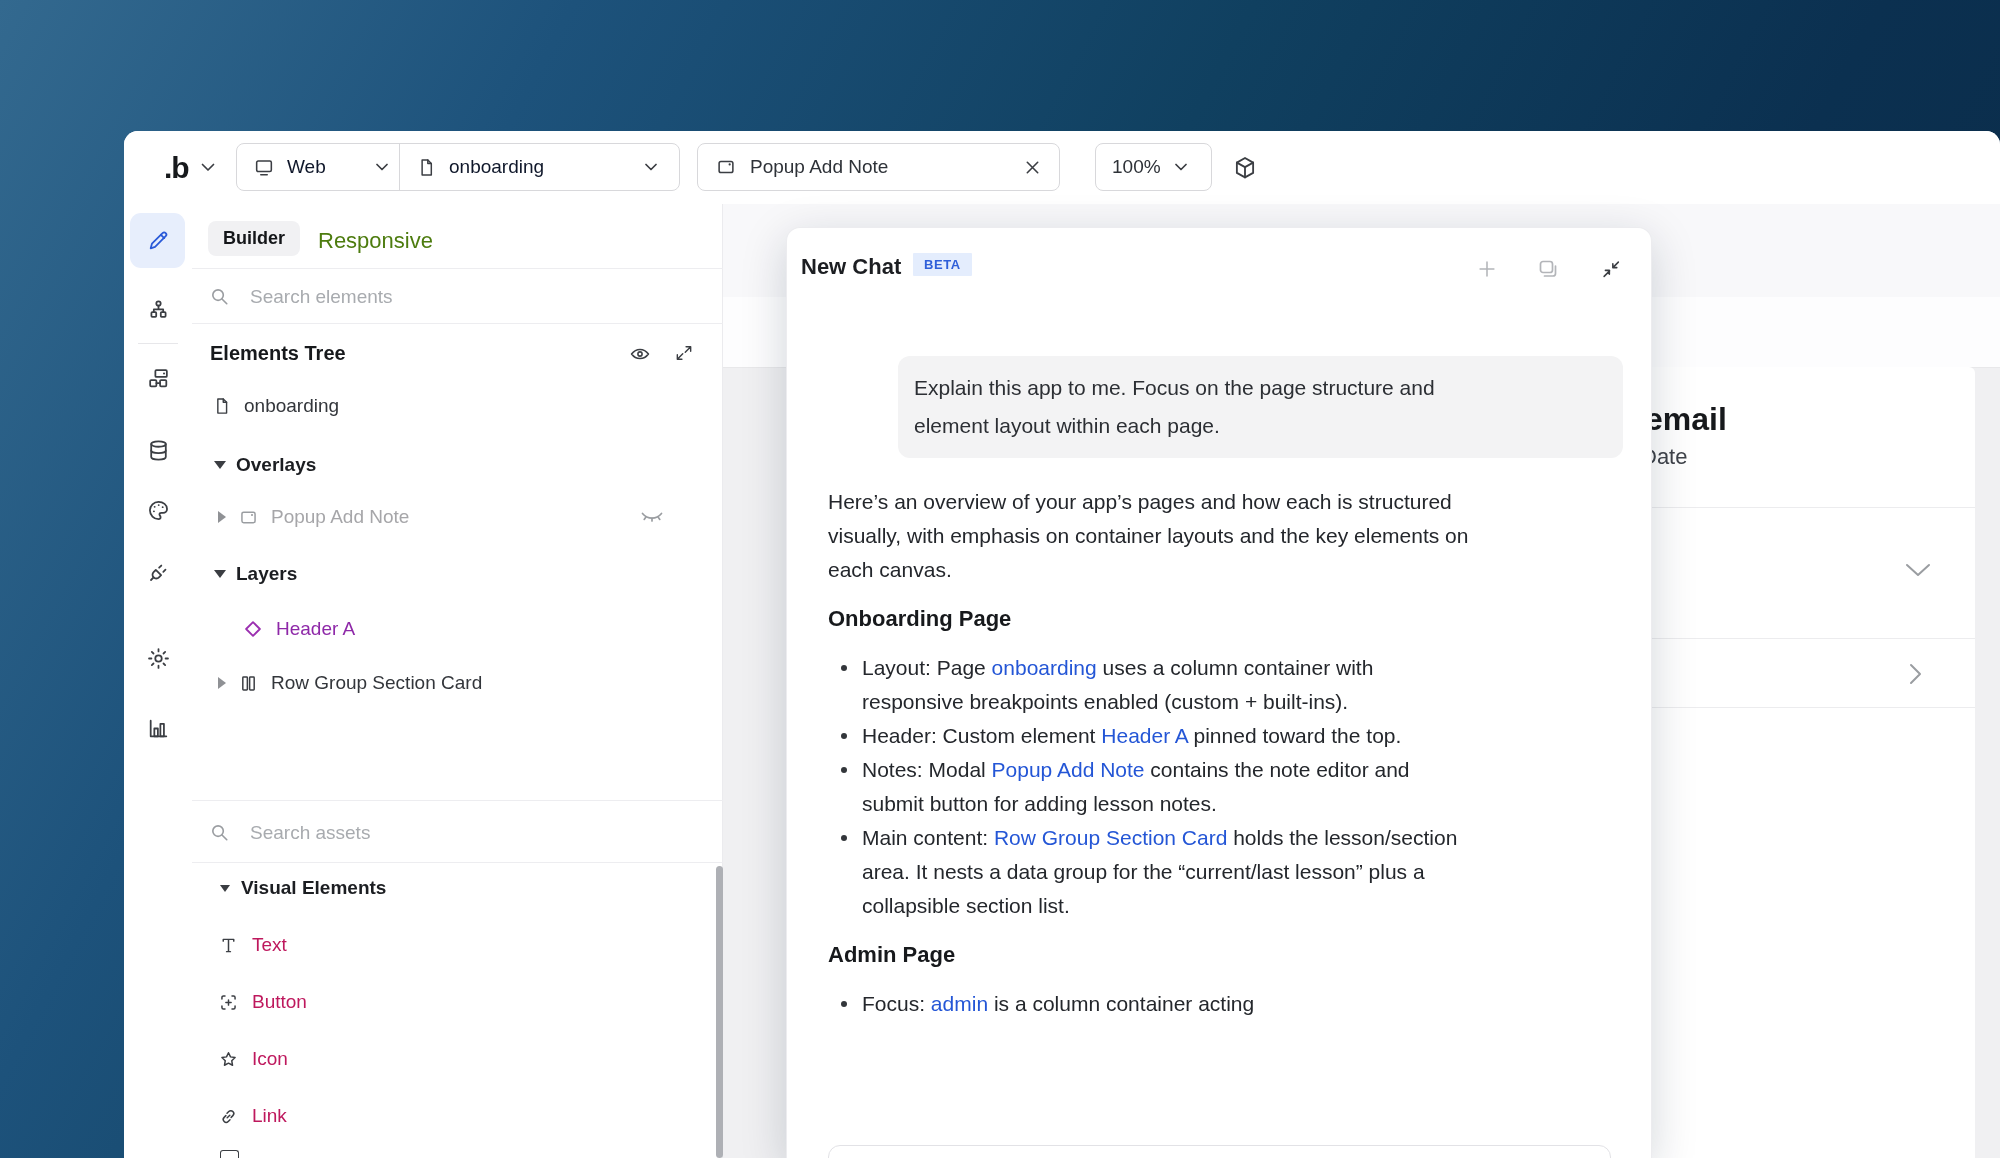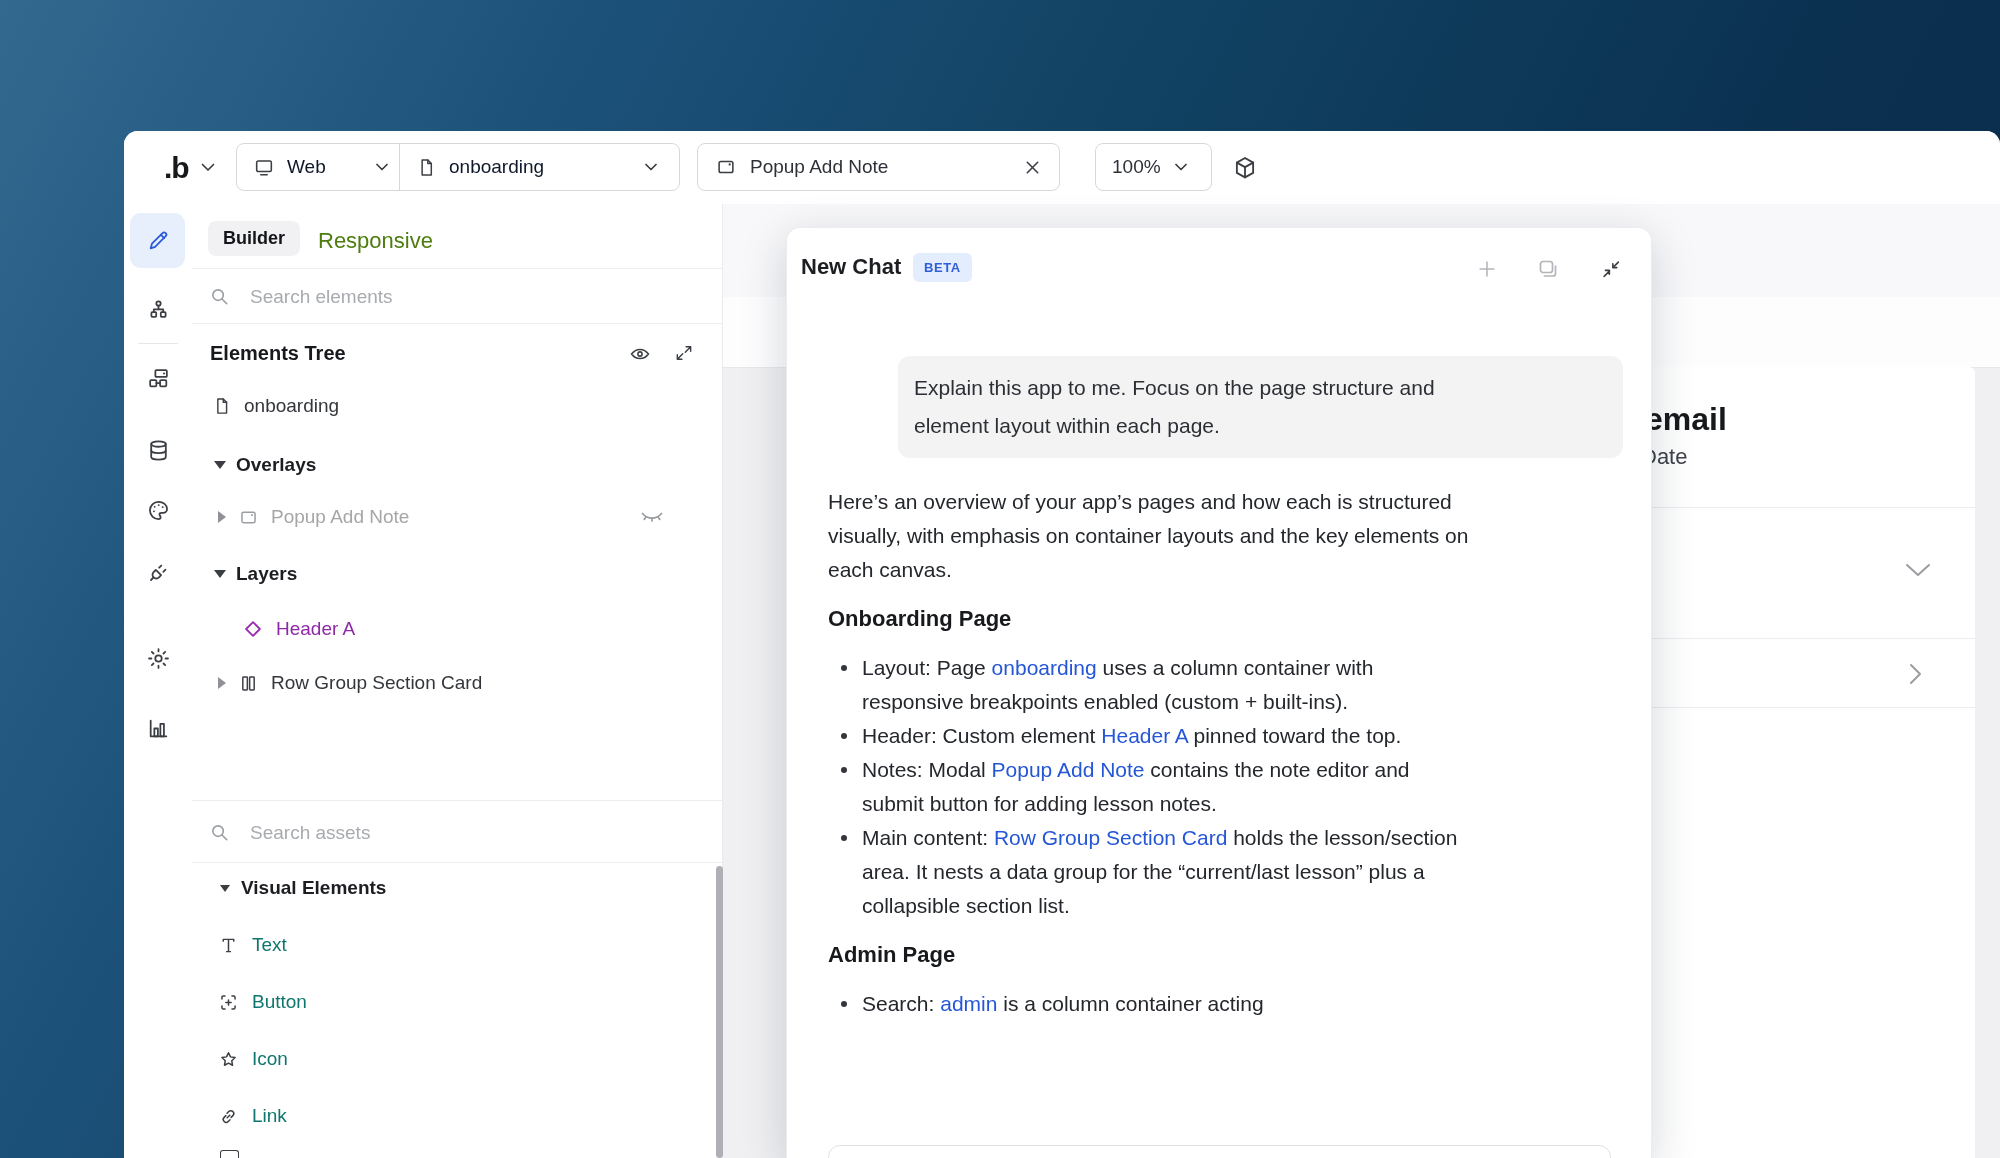--- a/index.html
+++ b/index.html
@@ -42,38 +42,38 @@
   .search-input{position:absolute;border:none;outline:none;font-size:19px;color:#c2410c;width:380px;background:transparent;
     font-family:"Liberation Sans",sans-serif;}
   .search-input::placeholder{color:#a8abaf;}
   .sec-title{position:absolute;font-size:20px;font-weight:bold;color:#17191c;}
   .tree-label{font-size:19px;color:#33363b;white-space:nowrap;}
   .tree-label.bold{font-weight:bold;color:#1c1e22;}
   .tree-label.dim{color:#a6a6a9;}
   .tree-label.purple{color:#8e28a8;}
   .caret-down{width:0;height:0;border-left:6px solid transparent;border-right:6px solid transparent;border-top:8px solid #3a3d42;}
   .caret-right{width:0;height:0;border-top:6px solid transparent;border-bottom:6px solid transparent;border-left:8px solid #8f9195;}
-  .asset-label{font-size:19px;color:#0f766e;}
+  .asset-label{font-size:19px;color:#be185d;}
   .scroll-thumb{position:absolute;left:524px;top:662px;width:7px;height:292px;border-radius:4px;background:#aeb0b5;cursor:pointer;}
 
   
   .canvas{position:absolute;left:599px;top:73px;width:1277px;height:954px;background:#f0f0f2;overflow:hidden;}
   .bandA{position:absolute;left:0;top:0;width:1277px;height:93px;background:#f8f8fa;border-bottom:1px solid #e8e8ea;}
   .bandB{position:absolute;left:0;top:93px;width:1277px;height:70px;background:#fdfdfe;border-bottom:1px solid #e8e8ea;}
   .card{position:absolute;left:77px;top:163px;width:1175px;height:791px;background:#fff;border-radius:0 6px 0 0;}
   .card-line{position:absolute;left:0;width:1175px;height:1px;background:#ececee;}
   .card-email{position:absolute;left:845px;top:34px;font-size:32px;font-weight:bold;color:#17191c;}
   .card-date{position:absolute;left:841px;top:77px;font-size:22px;color:#3f434a;}
 
   
   .chat{position:absolute;left:662px;top:96px;width:866px;height:931px;background:#fff;border:1px solid #ececef;
     border-bottom:none;border-radius:14px 14px 0 0;box-shadow:0 12px 46px rgba(12,28,48,.18);box-sizing:border-box;}
   .chat{--x:0}
   .chat-header-title{position:absolute;left:14px;top:26px;font-size:22px;font-weight:600;color:#1c1e22;}
-  .beta{position:absolute;left:126px;top:25px;height:29px;padding:0 11px;background:#e4edfd;border-radius:6px;
+  .beta{position:absolute;left:126px;top:25px;height:23px;padding:0 11px;background:#e4edfd;border-radius:1px;
     display:flex;align-items:center;font-size:13px;font-weight:bold;letter-spacing:.6px;color:#2f5fd9;}
   .chat-hicon{position:absolute;top:27px;width:28px;height:28px;display:flex;align-items:center;justify-content:center;cursor:pointer;}
   .bubble{position:absolute;left:111px;top:128px;width:725px;box-sizing:border-box;background:#f3f3f4;border-radius:12px;
     padding:13px 16px;font-size:21px;line-height:38px;color:#2c2f34;white-space:pre-wrap;}
   .chat-body{position:absolute;left:41px;top:257px;width:795px;font-size:21px;line-height:34px;color:#24272c;}
   .msg-p{white-space:pre-wrap;margin:0;}
   .msg-h{font-size:22px;font-weight:bold;color:#17191c;margin:19px 0 0;line-height:26px;}
   .msg-ul{list-style:none;margin:19px 0 6px;padding:0;}
   .msg-ul li{position:relative;padding-left:34px;white-space:pre-wrap;}
   .msg-ul li::before{content:"";position:absolute;left:13px;top:14px;width:6px;height:6px;border-radius:50%;background:#33363b;}
@@ -372,20 +372,20 @@
 responsive breakpoints enabled (custom + built-ins).</span></li>
             <li><span>Header: Custom element </span><span class="msg-link">Header A</span><span> pinned toward the top.</span></li>
             <li><span>Notes: Modal </span><span class="msg-link">Popup Add Note</span><span> contains the note editor and
 submit button for adding lesson notes.</span></li>
             <li><span>Main content: </span><span class="msg-link">Row Group Section Card</span><span> holds the lesson/section
 area. It nests a data group for the “current/last lesson” plus a
 collapsible section list.</span></li>
           </ul>
           <div class="msg-h">Admin Page</div>
           <ul class="msg-ul">
-            <li><span>Search: </span><span class="msg-link">admin</span><span> is a column container acting</span></li>
+            <li><span>Focus: </span><span class="msg-link">admin</span><span> is a column container acting</span></li>
           </ul>
         </div>
       <input class="chat-input" style="">
     </div>
 
   </div>
 </div>
 
 </body></html>

